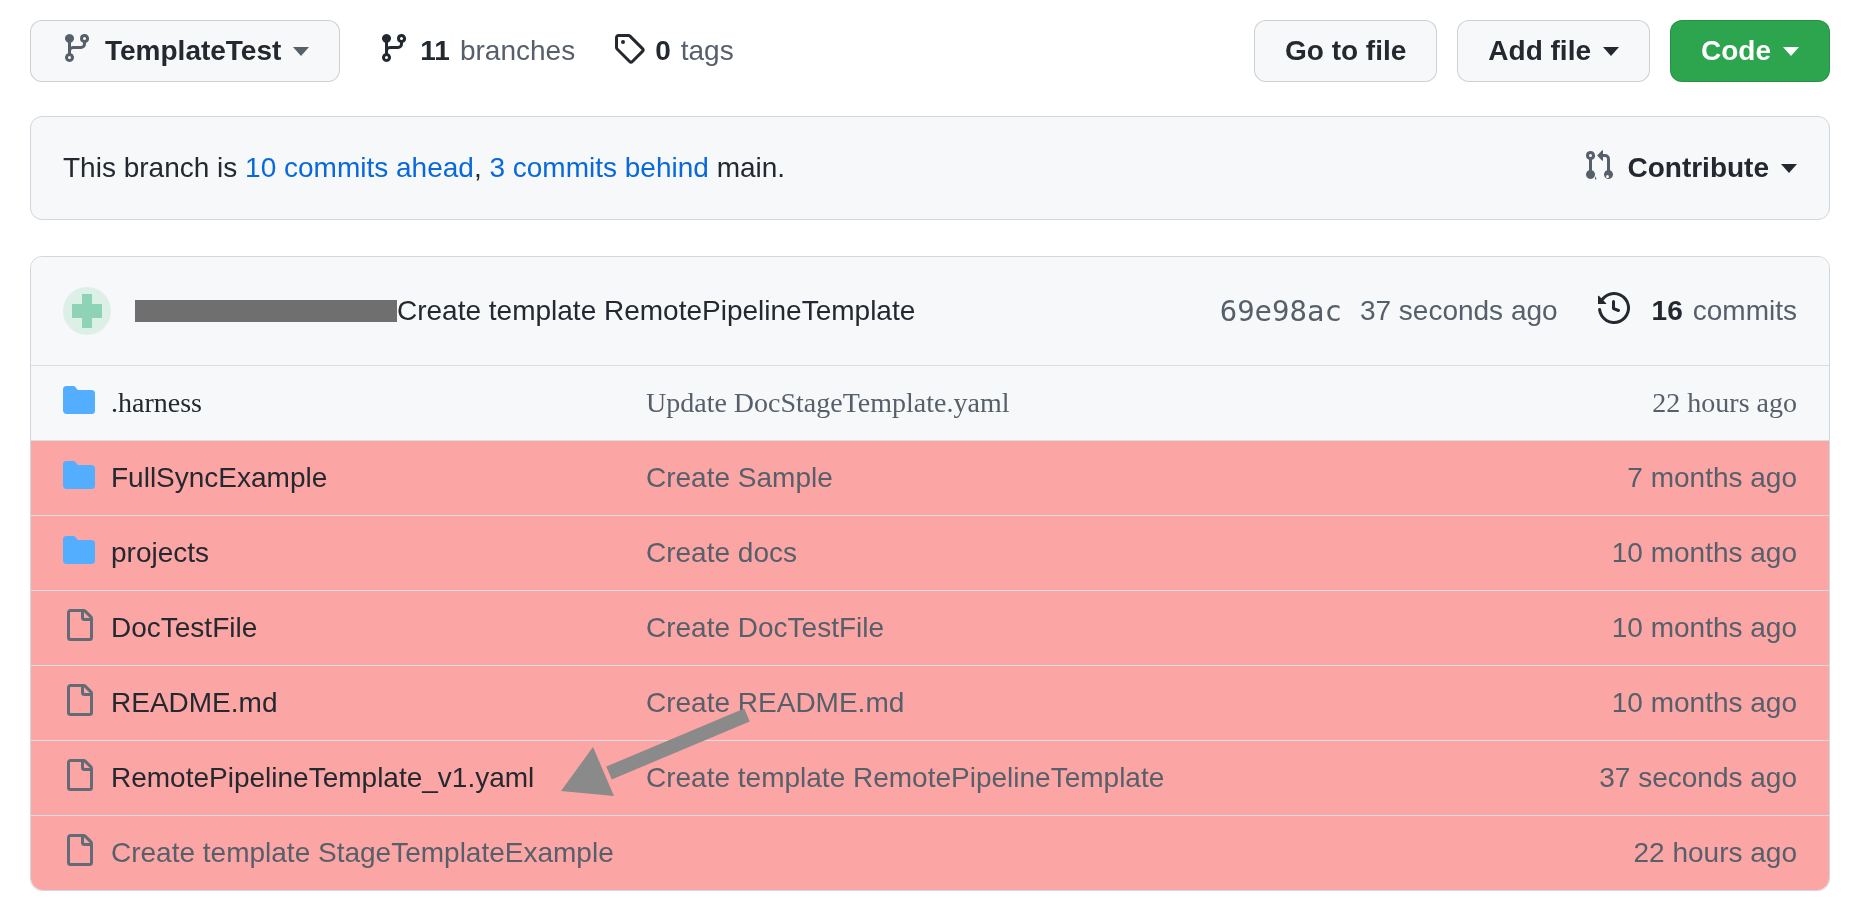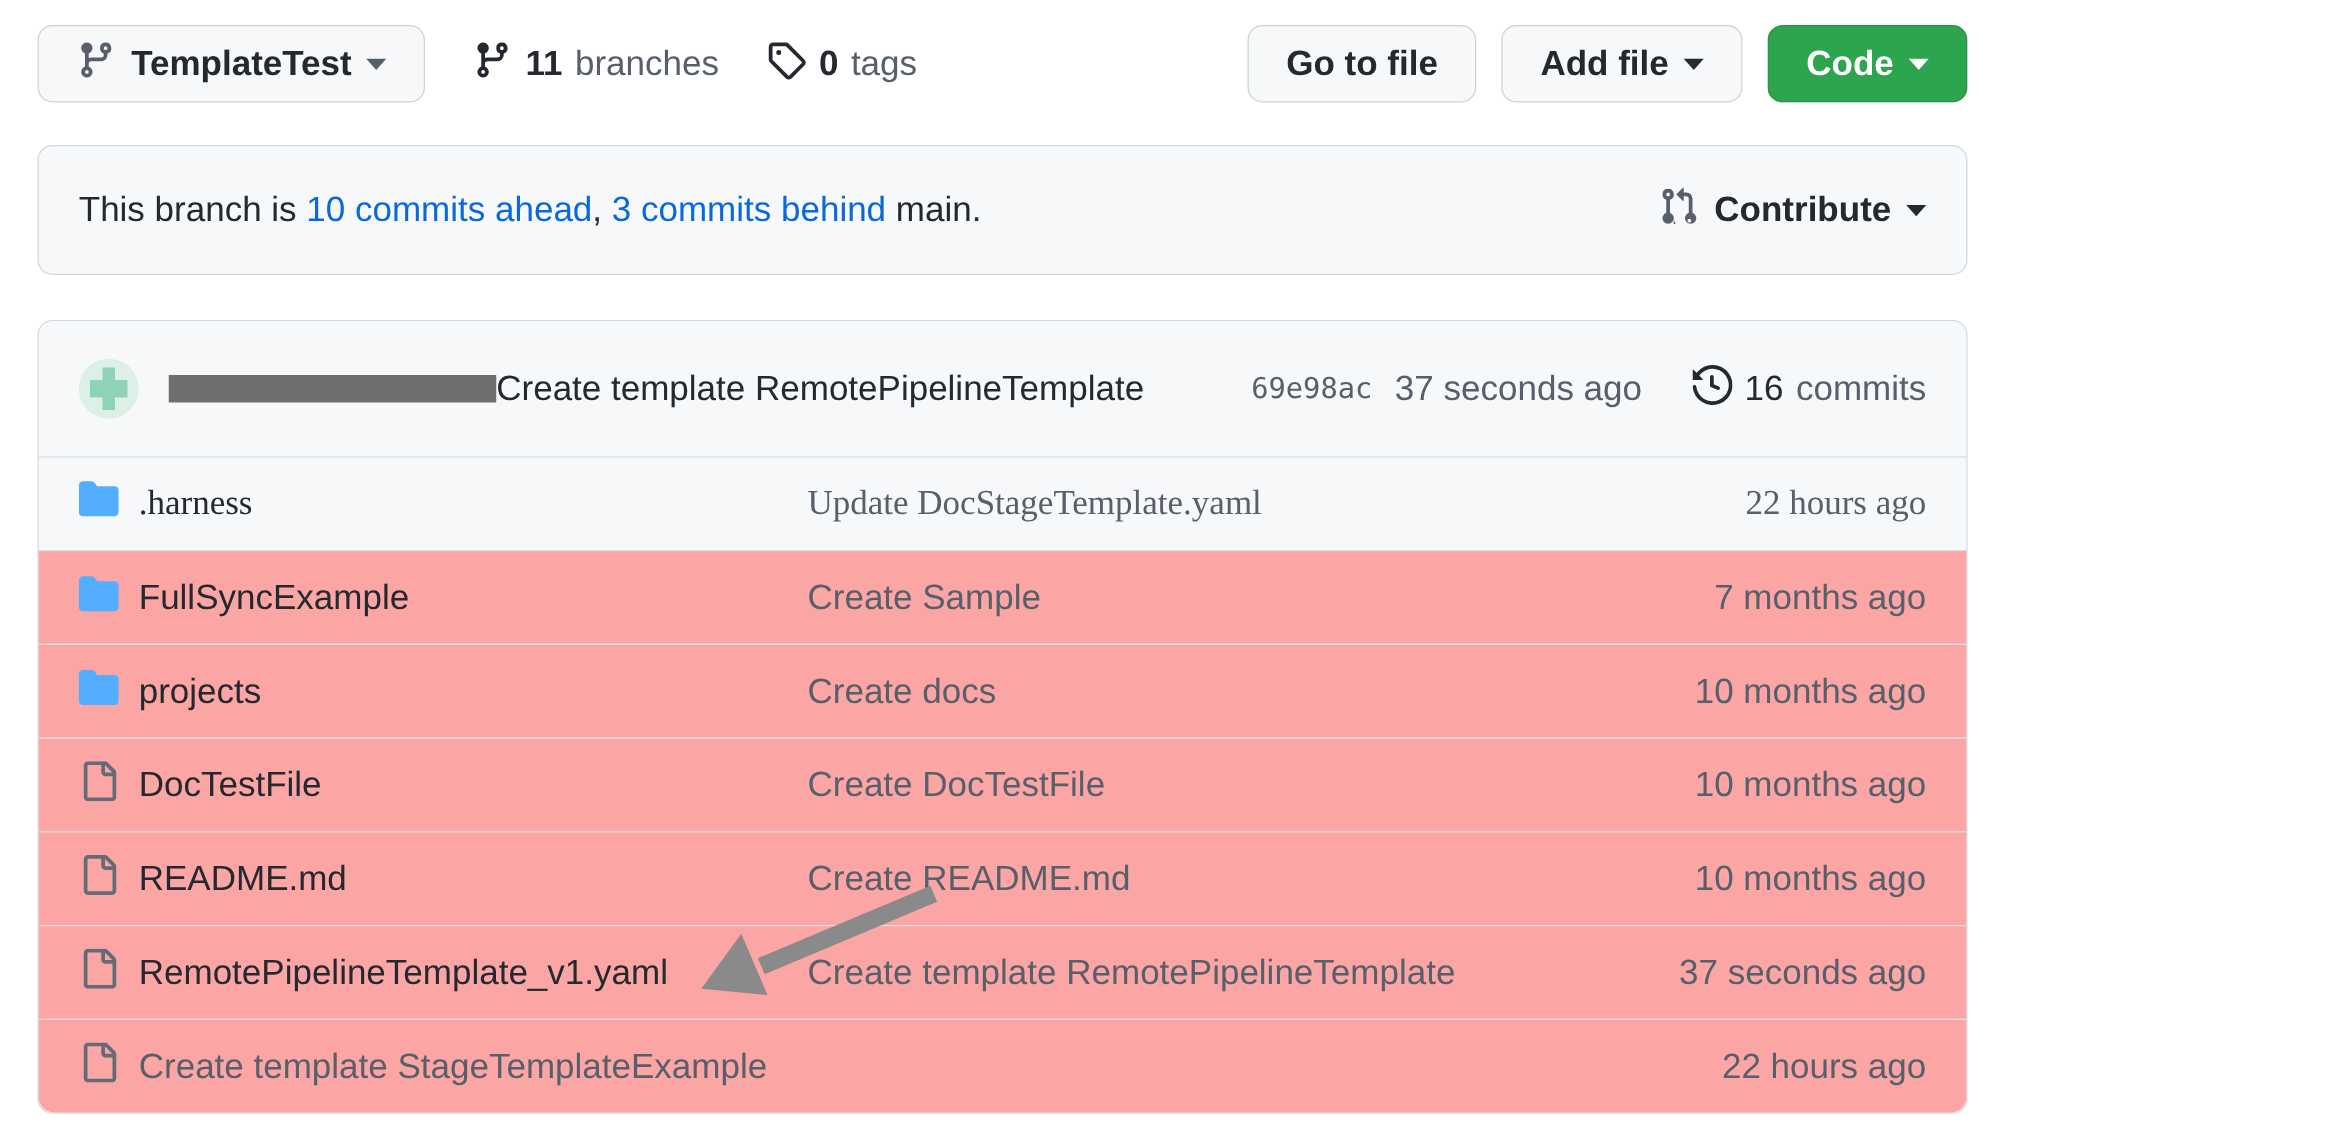--- a/index.html
+++ b/index.html
@@ -3,21 +3,21 @@
 <meta charset="utf-8">
 <style>
   * { margin:0; padding:0; box-sizing:border-box; }
   html,body { background:#ffffff; }
   body {
     width:1860px; height:908px; overflow:hidden;
     font-family:"Liberation Sans", sans-serif;
     color:#24292f; font-size:28px;
     -webkit-font-smoothing:antialiased;
   }
-  .content { width:1544px; margin:20px 30px 0 30px; position:relative; }
+  .content { width:1800px; margin:20px 30px 0 30px; position:relative; }
 
   
   .toolbar { display:flex; align-items:center; height:62px; }
   .toolbar-left { display:flex; align-items:center; gap:38px; }
   .toolbar-right { margin-left:auto; display:flex; align-items:center; gap:20px; }
   .btn {
     display:inline-flex; align-items:center; gap:12px;
     height:62px; padding:0 30px; border-radius:12px;
     background:#f6f8fa; border:1px solid rgba(27,31,36,0.18);
     font-size:28px; font-weight:600; color:#24292f; cursor:pointer;
@@ -61,24 +61,24 @@
   .avatar {
     width:48px; height:48px; border-radius:50%; flex:none;
     background:#ddf0e7; margin-right:24px; position:relative; overflow:hidden; cursor:pointer;
   }
   .avatar svg { position:absolute; inset:0; }
   .redacted-author {
     width:262px; height:22px; background:#6f6f6f; flex:none; cursor:pointer;
   }
   .commit-msg { color:#24292f; white-space:nowrap; overflow:hidden; text-overflow:ellipsis; cursor:pointer; }
   .commit-meta { margin-left:auto; display:flex; align-items:center; white-space:nowrap; }
-  .commit-hash { font-family:"DejaVu Sans Mono", monospace; font-size:23px; color:#57606a; cursor:pointer; }
+  .commit-hash { font-family:"DejaVu Sans Mono", monospace; font-size:29px; color:#57606a; cursor:pointer; }
   .commit-time { color:#57606a; margin-left:18px; }
   .commits-count { display:flex; align-items:center; gap:10px; margin-left:40px; color:#24292f; cursor:pointer; }
-  .commits-count b { font-weight:400; }
+  .commits-count b { font-weight:700;margin-left:12px; }
   .commits-count .lbl { color:#57606a; }
 
   .file-row {
     display:flex; align-items:center; height:75px; padding:0 32px;
     border-top:1px solid #d8dee4; position:relative; background:#fca5a5;
   }
   .file-row.highlight { background:#f6f8fa;font-family:Liberation Serif, serif; }
   .file-row:last-child { border-radius:0 0 12px 12px; }
   .icon-cell { width:32px; margin-right:16px; display:flex; align-items:center; }
   .icon-folder { color:var(--folder-blue,#54aeff); }

